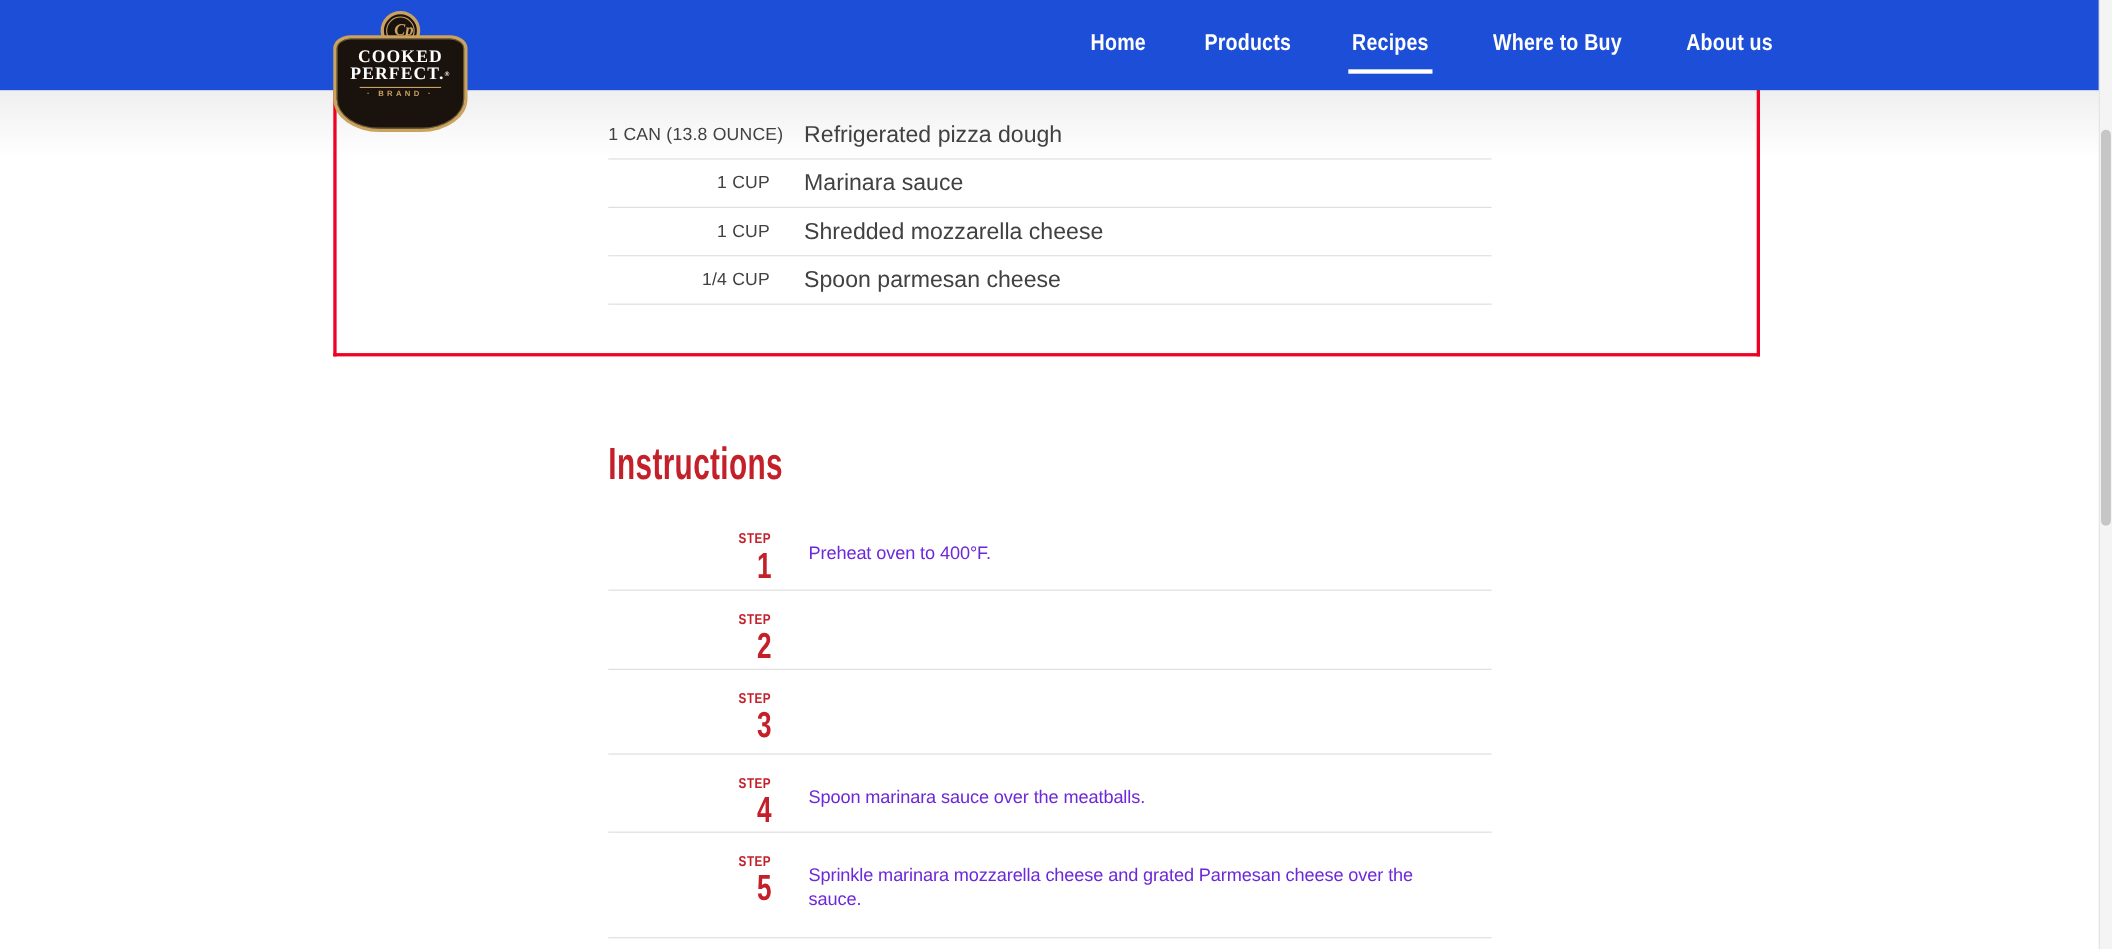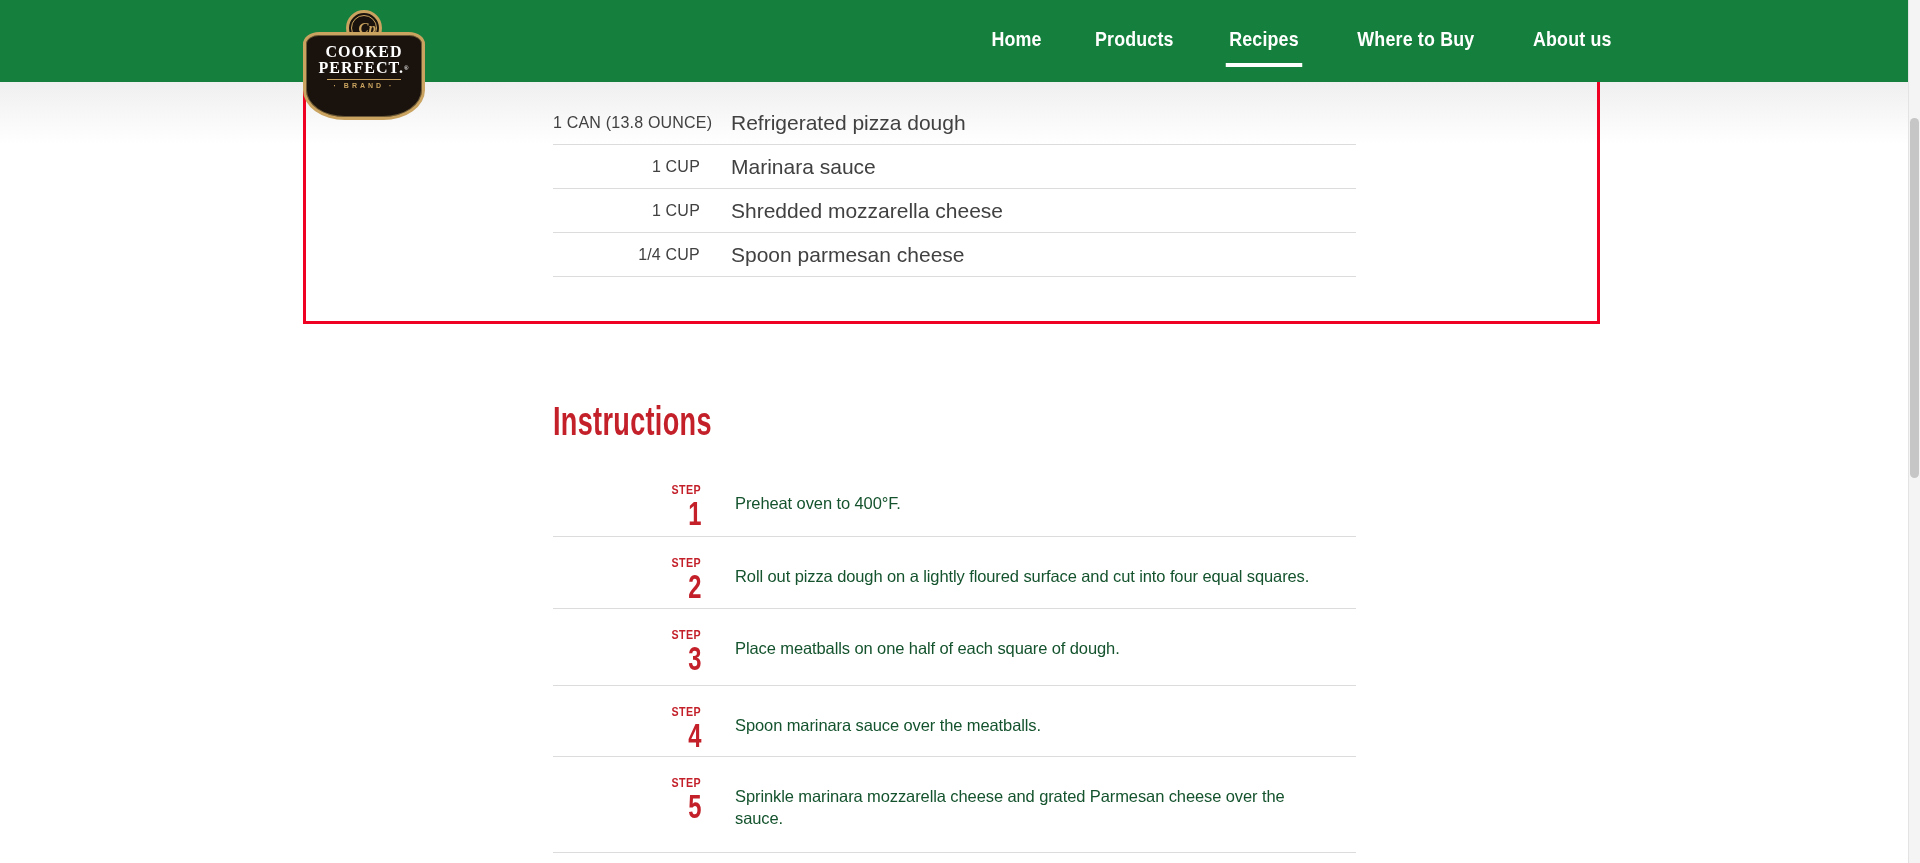--- a/index.html
+++ b/index.html
@@ -5,21 +5,21 @@
   html,body{margin:0;padding:0;}
   body{
     width:1920px;height:863px;position:relative;overflow:hidden;
     background:#ffffff;
     font-family:"Liberation Sans", sans-serif;
     -webkit-font-smoothing:antialiased;
   }
   
   .navbar{
     position:absolute;left:0;top:0;width:1920px;height:82px;
-    background:#15803d;z-index:5;
+    background:#1d4ed8;z-index:5;
   }
   .nav-links{
     position:absolute;left:985px;top:0;height:82px;
     display:flex;align-items:center;gap:38px;
   }
   .nav-item{
     position:relative;color:#ffffff;font-weight:bold;font-size:21px;
     letter-spacing:0.2px;cursor:pointer;white-space:nowrap;
     transform:scaleX(0.85);transform-origin:center;
     padding:6px 2px 10px 2px;
@@ -114,21 +114,21 @@
   }
   .step-label{
     font-size:13px;font-weight:bold;color:#c3202a;letter-spacing:0.5px;
     transform:scaleX(0.82);transform-origin:right center;line-height:14px;
   }
   .step-num{
     font-size:33px;font-weight:bold;color:#c3202a;line-height:30px;margin-top:2px;
     transform:scaleX(0.72);transform-origin:right center;
   }
   .step-text{
-    margin-left:34px;margin-top:9px;font-size:16.5px;line-height:22px;color:#14532d;
+    margin-left:34px;margin-top:9px;font-size:16.5px;line-height:22px;color:#6d28d9;
     letter-spacing:-0.1px;white-space:nowrap;
   }
   .step-text.wrap{white-space:normal;max-width:575px;}
   
   .scrollbar{
     position:absolute;right:0;top:0;width:12px;height:863px;background:#f4f4f4;
     border-left:1px solid #e3e3e3;box-sizing:border-box;z-index:20;
   }
   .scrollbar-thumb{
     position:absolute;left:1px;right:1px;top:118px;height:360px;background:#c6c6c6;
@@ -192,28 +192,26 @@
         <div class="step-label">STEP</div>
         <div class="step-num">1</div>
       </div>
       <div class="step-text">Preheat oven to 400°F.</div>
     </div>
     <div class="step-row">
       <div class="step-label-cell">
         <div class="step-label">STEP</div>
         <div class="step-num">2</div>
       </div>
-      <div class="step-text">Roll out pizza dough on a lightly floured surface and cut into four equal squares.</div>
     </div>
     <div class="step-row">
       <div class="step-label-cell">
         <div class="step-label">STEP</div>
         <div class="step-num">3</div>
       </div>
-      <div class="step-text">Place meatballs on one half of each square of dough.</div>
     </div>
     <div class="step-row">
       <div class="step-label-cell">
         <div class="step-label">STEP</div>
         <div class="step-num">4</div>
       </div>
       <div class="step-text">Spoon marinara sauce over the meatballs.</div>
     </div>
     <div class="step-row">
       <div class="step-label-cell">

